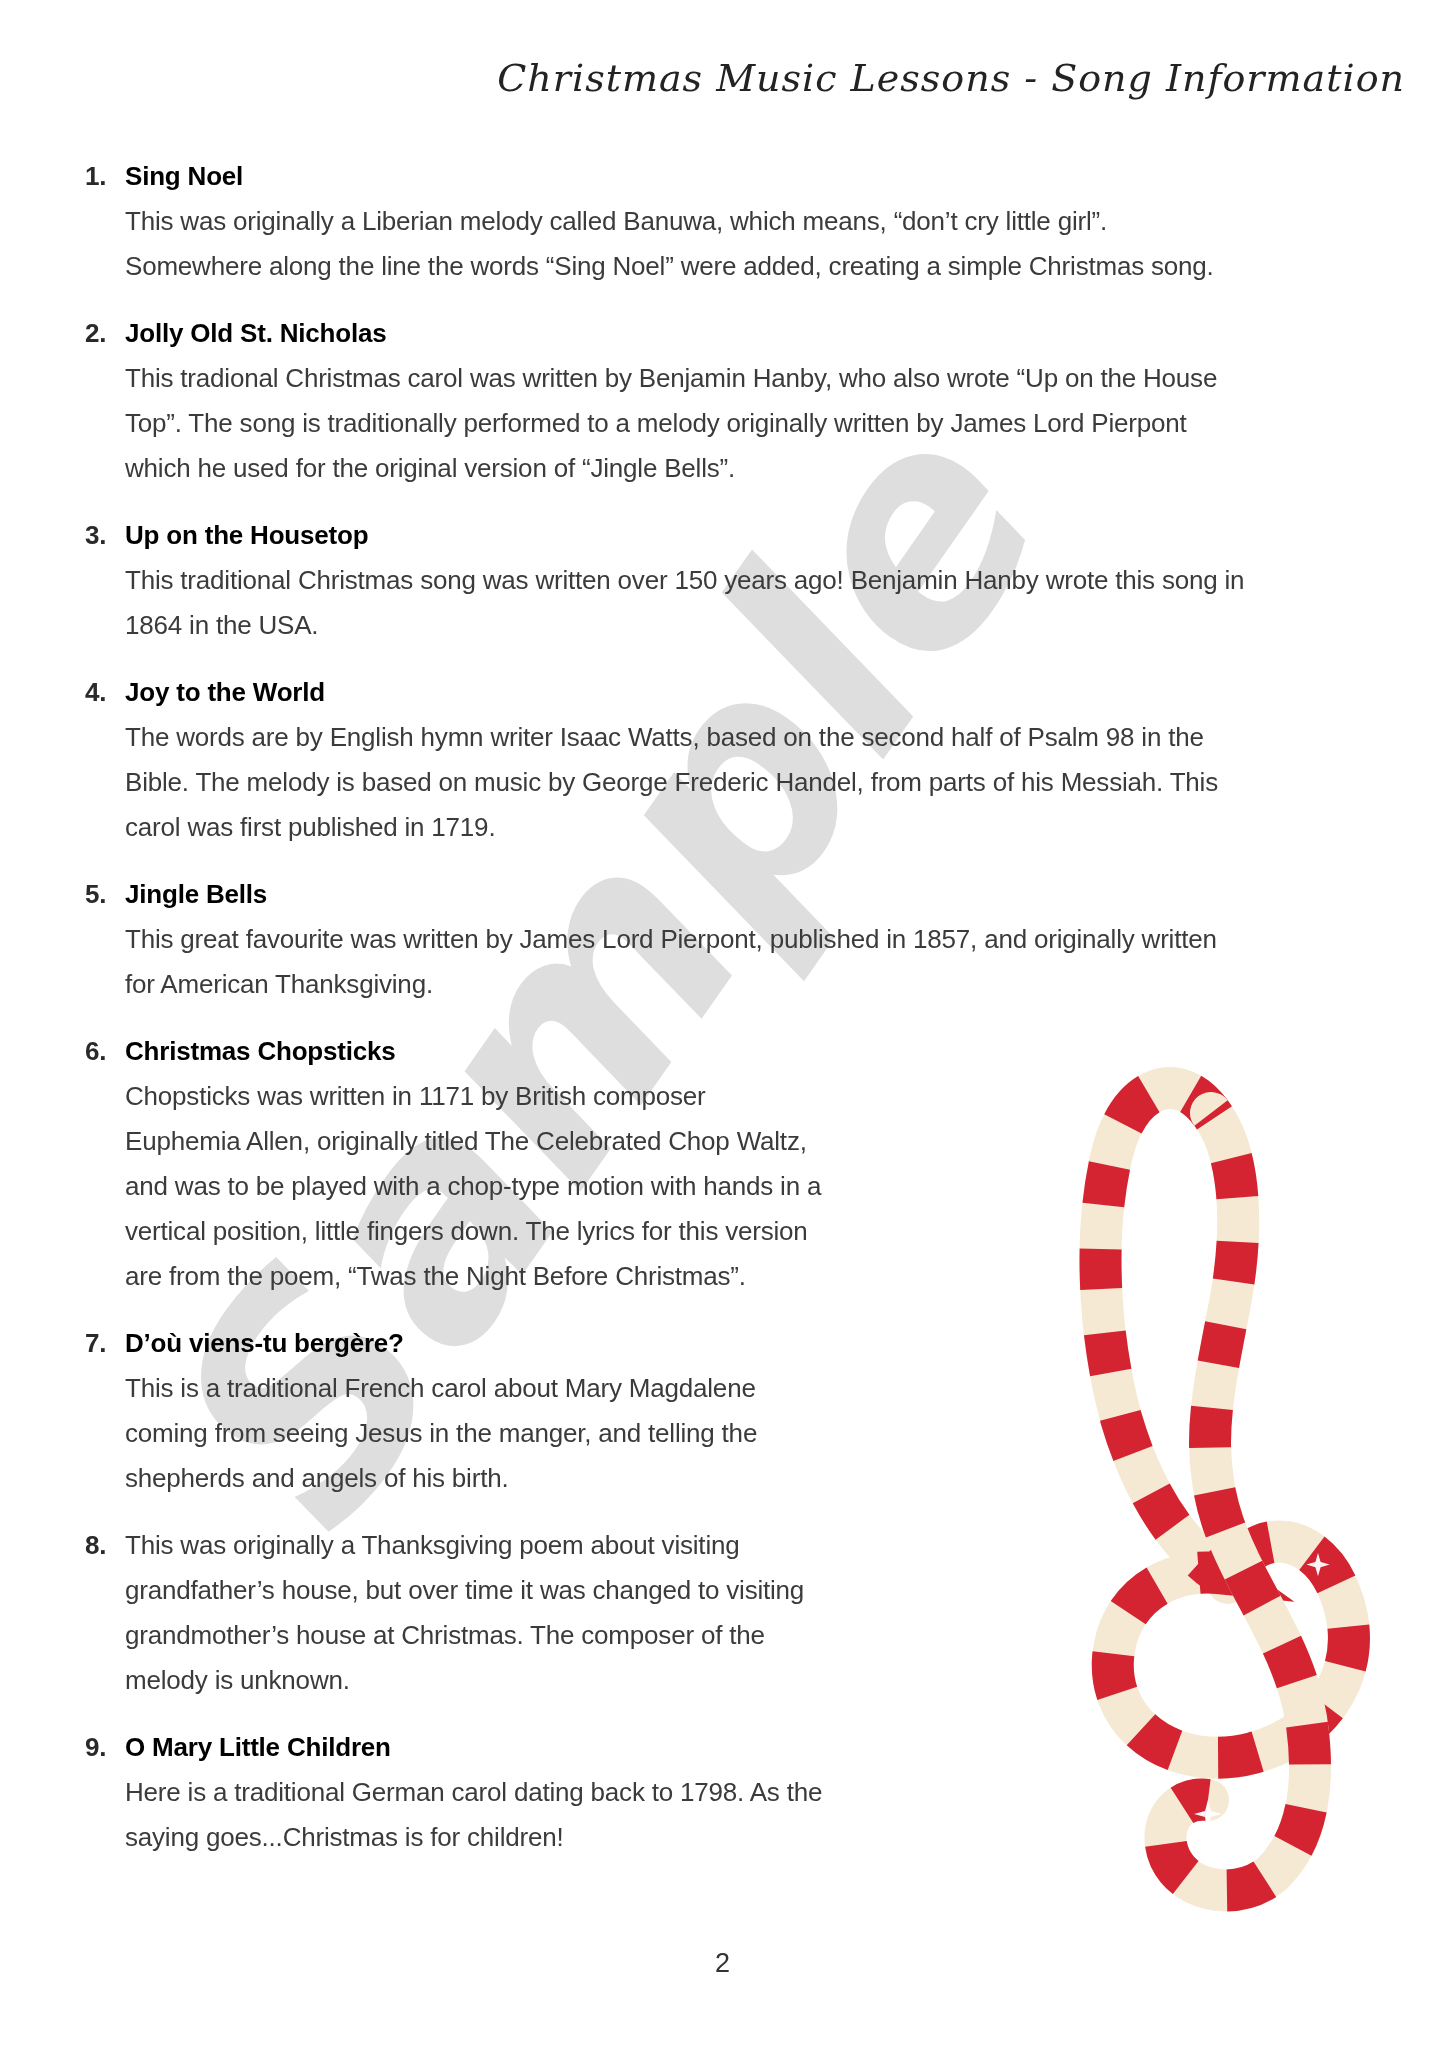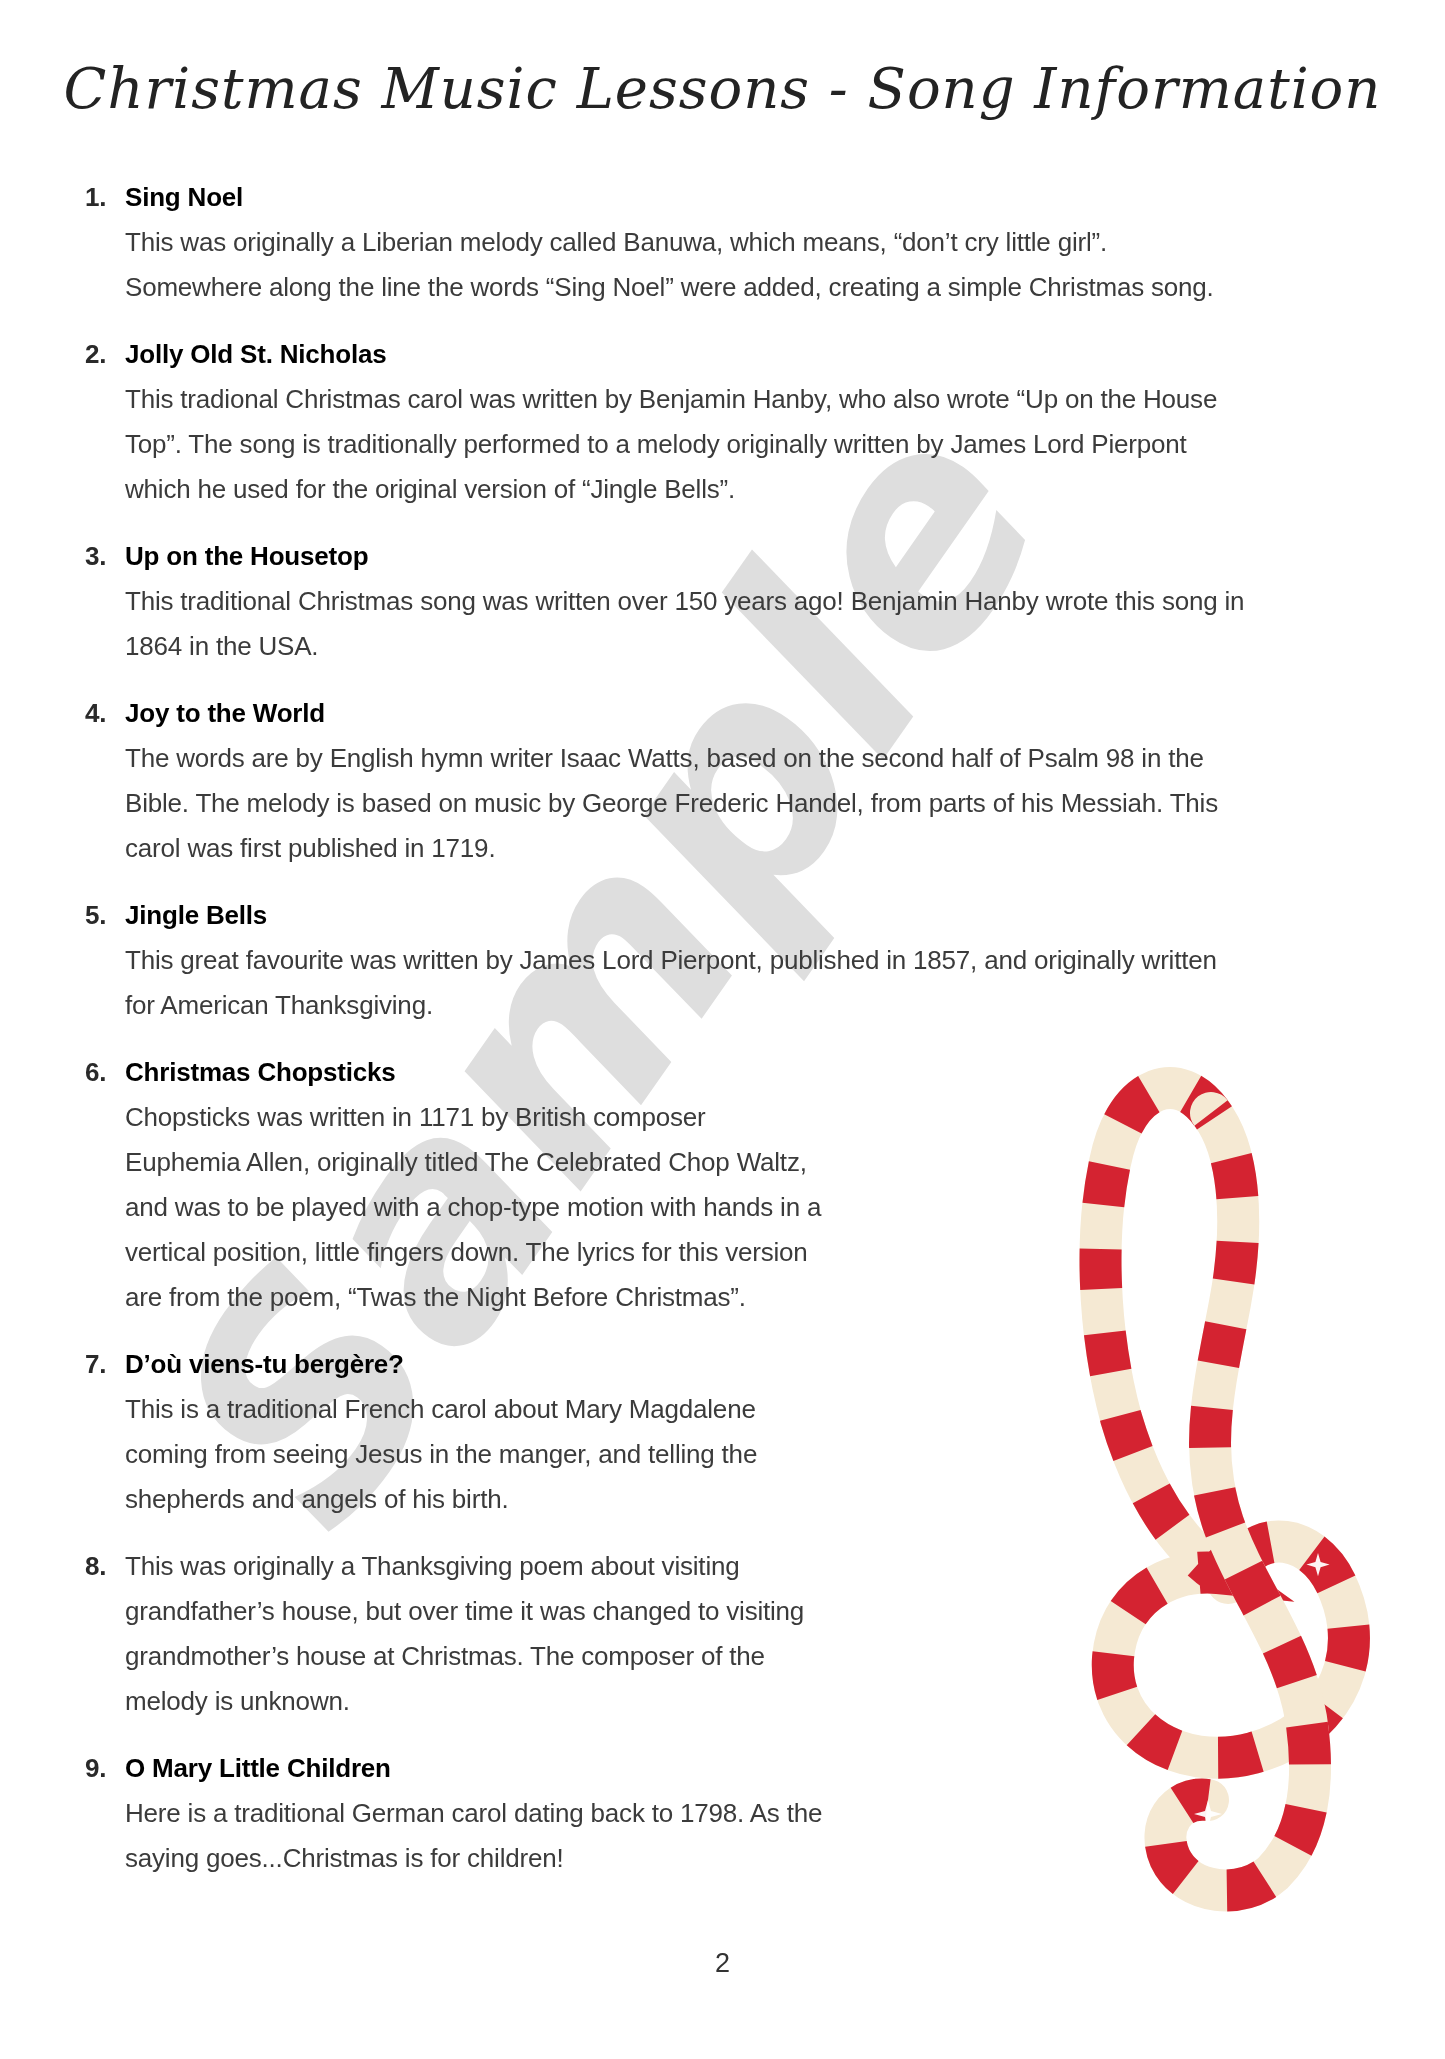--- a/index.html
+++ b/index.html
@@ -27,25 +27,25 @@
     transform:rotate(-55deg);
     transform-origin:50% 50%;
     z-index:1;
     white-space:nowrap;
     user-select:none;
   }
   
   .title{
     position:relative;z-index:2;
     margin:56px 40px 0 40px;
-    text-align:center;
+    text-align:right;
     font-family:"DejaVu Serif",serif;
     font-style:italic;
     font-weight:500;
-    font-size:56px;
+    font-size:38px;
     letter-spacing:1px;
     color:#232323;
   }
   
   .songs{
     position:relative;z-index:2;
     list-style:none;
     margin:54px 0 0 0;
     padding:0 0 0 85px;
   }

